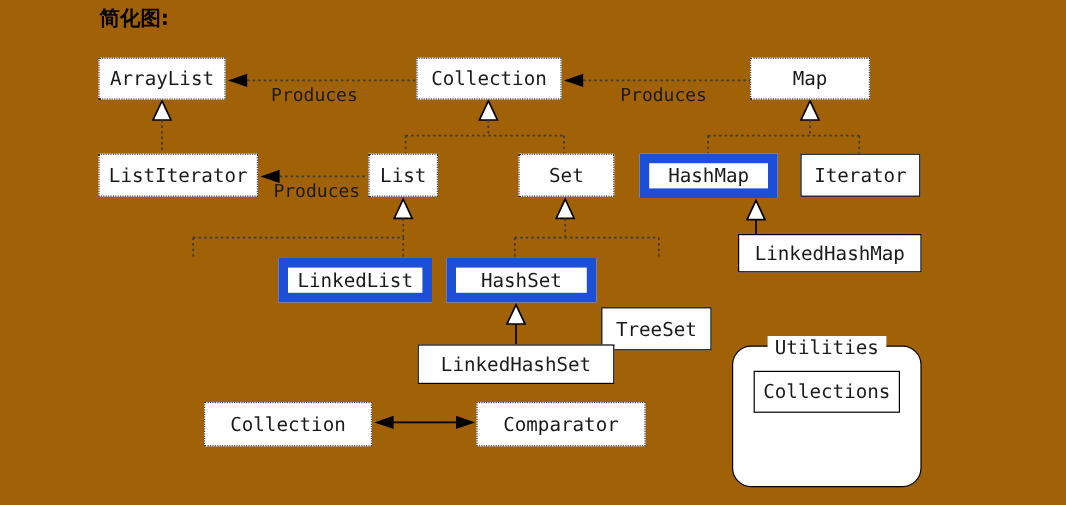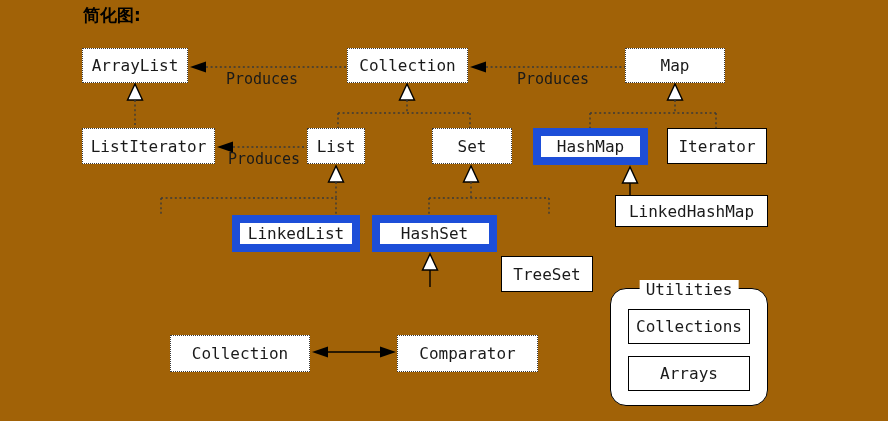--- a/index.html
+++ b/index.html
@@ -117,26 +117,26 @@
   <div class="node dashed" id="n-map">Map</div>
   <div class="node dashed" id="n-listiterator">ListIterator</div>
   <div class="node dashed" id="n-list">List</div>
   <div class="node dashed" id="n-set">Set</div>
   <div class="node thick" id="n-hashmap">HashMap</div>
   <div class="node thin" id="n-treemap">Iterator</div>
   <div class="node thick" id="n-linkedlist">LinkedList</div>
   <div class="node thick" id="n-hashset">HashSet</div>
   <div class="node thin" id="n-treeset">TreeSet</div>
   <div class="node thin" id="n-linkedhashmap">LinkedHashMap</div>
+  <div class="node thin" id="n-linkedhashset">LinkedHashSet</div>
   <div class="node dashed" id="n-comparable">Collection</div>
   <div class="node dashed" id="n-comparator">Comparator</div>
 
   <div class="plabel" id="pl-1">Produces</div>
   <div class="plabel" id="pl-2">Produces</div>
   <div class="plabel" id="pl-3">Produces</div>
 
   <div class="ugroup">
     <div class="ulegend">Utilities</div>
     <div class="node thin" id="u-collections">Collections</div>
-    <div class="node thin" id="u-arrays">Arrays</div>
   </div>
 
 </div>
 
 </body></html>

